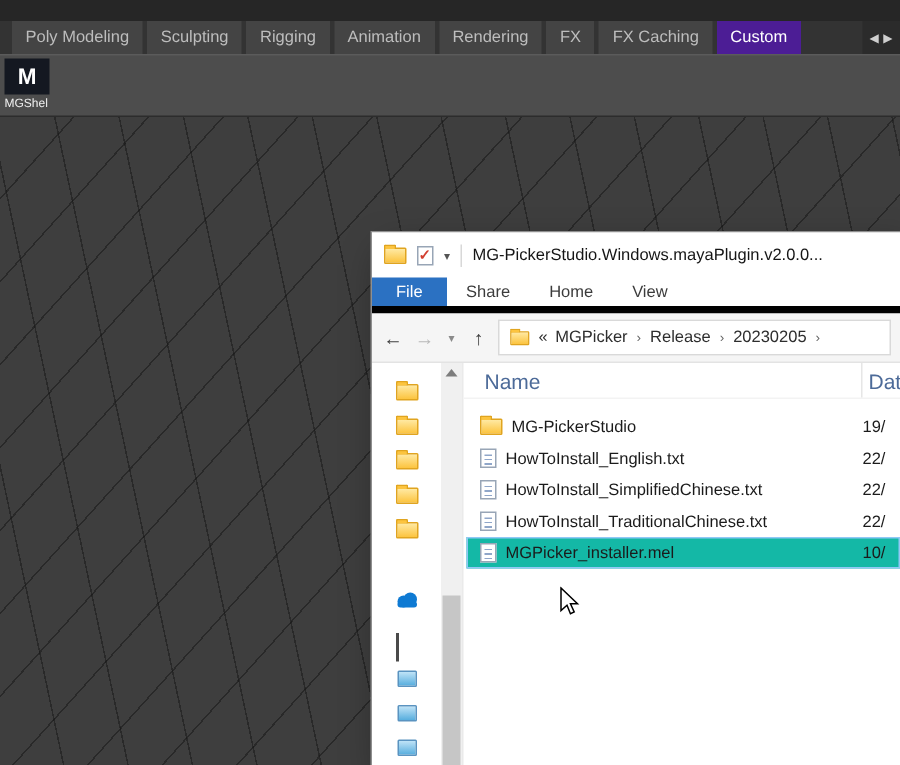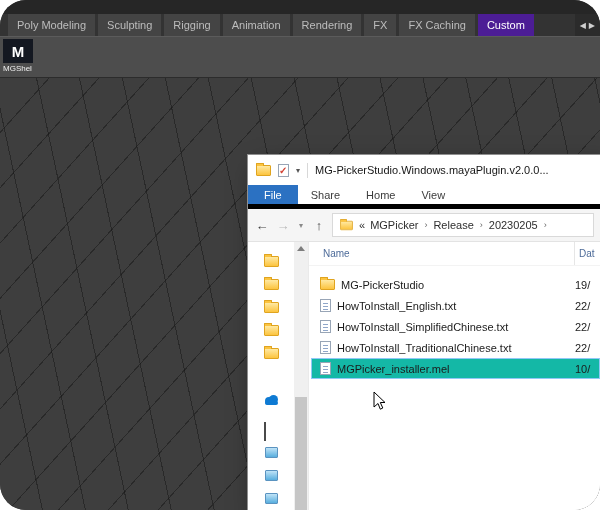--- a/index.html
+++ b/index.html
@@ -1,17 +1,17 @@
 <!DOCTYPE html>
 <html><head>
 <meta charset="utf-8">
 <style>
   * { margin:0; padding:0; box-sizing:border-box; }
   body { font-family:"Liberation Sans", sans-serif; }
-  .screen { position:relative; width:600px; height:510px; overflow:hidden; background:#3e3e3e;border-radius:26px; }
+  .screen { position:relative; width:600px; height:510px; overflow:hidden; background:#3e3e3e; }
 
   
   .maya-topstrip { position:absolute; top:0; left:0; right:0; height:14px; background:#262626; }
   .maya-tabbar { position:absolute; top:14px; left:0; right:0; height:22px; background:#333;
                  display:flex; align-items:stretch; padding-left:8px; gap:3px; }
   .maya-tab { display:flex; align-items:center; padding:0 9px; background:#444; color:#bdbdbd;
               font-size:11px; white-space:nowrap; cursor:default; }
   .maya-tab.active { background:#4c1d95; color:#fff; }
   .tab-arrows { margin-left:auto; display:flex; align-items:center; gap:3px; padding:0 5px;
                 background:#2b2b2b; color:#cfcfcf; font-size:8px; }
@@ -55,21 +55,21 @@
   .navpane { width:46px; flex:none; display:flex; flex-direction:column; align-items:center; padding-top:8px; }
   .nav-item { height:24px; display:flex; align-items:center; justify-content:center; width:100%; }
   .nav-gap { height:24px; } .nav-gap-s { height:6px; }
   .navscroll { width:14px; flex:none; background:#f0f0f0; position:relative; }
   .scroll-up { position:absolute; top:4px; left:3px; width:0; height:0;
                border-left:4px solid transparent; border-right:4px solid transparent;
                border-bottom:5px solid #7d7d7d; }
   .scroll-thumb { position:absolute; left:1px; right:1px; top:58%; bottom:0; background:#c6c6c6; }
 
   .filelist { flex:1; display:flex; flex-direction:column; overflow:hidden; border-left:1px solid #eaeaea; }
-  .cols { height:24px; flex:none; display:flex; align-items:center; font-size:10px; color:#4d6b99;
+  .cols { height:24px; flex:none; display:flex; align-items:center; font-size:14px; color:#4d6b99;
           border-bottom:1px solid #f3f3f3; }
   .col-name { flex:1; padding-left:14px; }
   .col-date { width:26px; flex:none; height:100%; display:flex; align-items:center;
               border-left:1px solid #e6e6e6; padding-left:4px; overflow:hidden; }
   .rows { margin-top:8px; }
   .frow { height:21px; display:flex; align-items:center; gap:6px; padding-left:8px; margin-left:2px;
           font-size:11px; color:#1b1b1b; border:1px solid transparent; }
   .frow.selected { background:#14b8a6; border-color:#90c8f6; }
   .fname { flex:1; white-space:nowrap; overflow:hidden; }
   .fdate { width:24px; flex:none; white-space:nowrap; overflow:hidden; }

